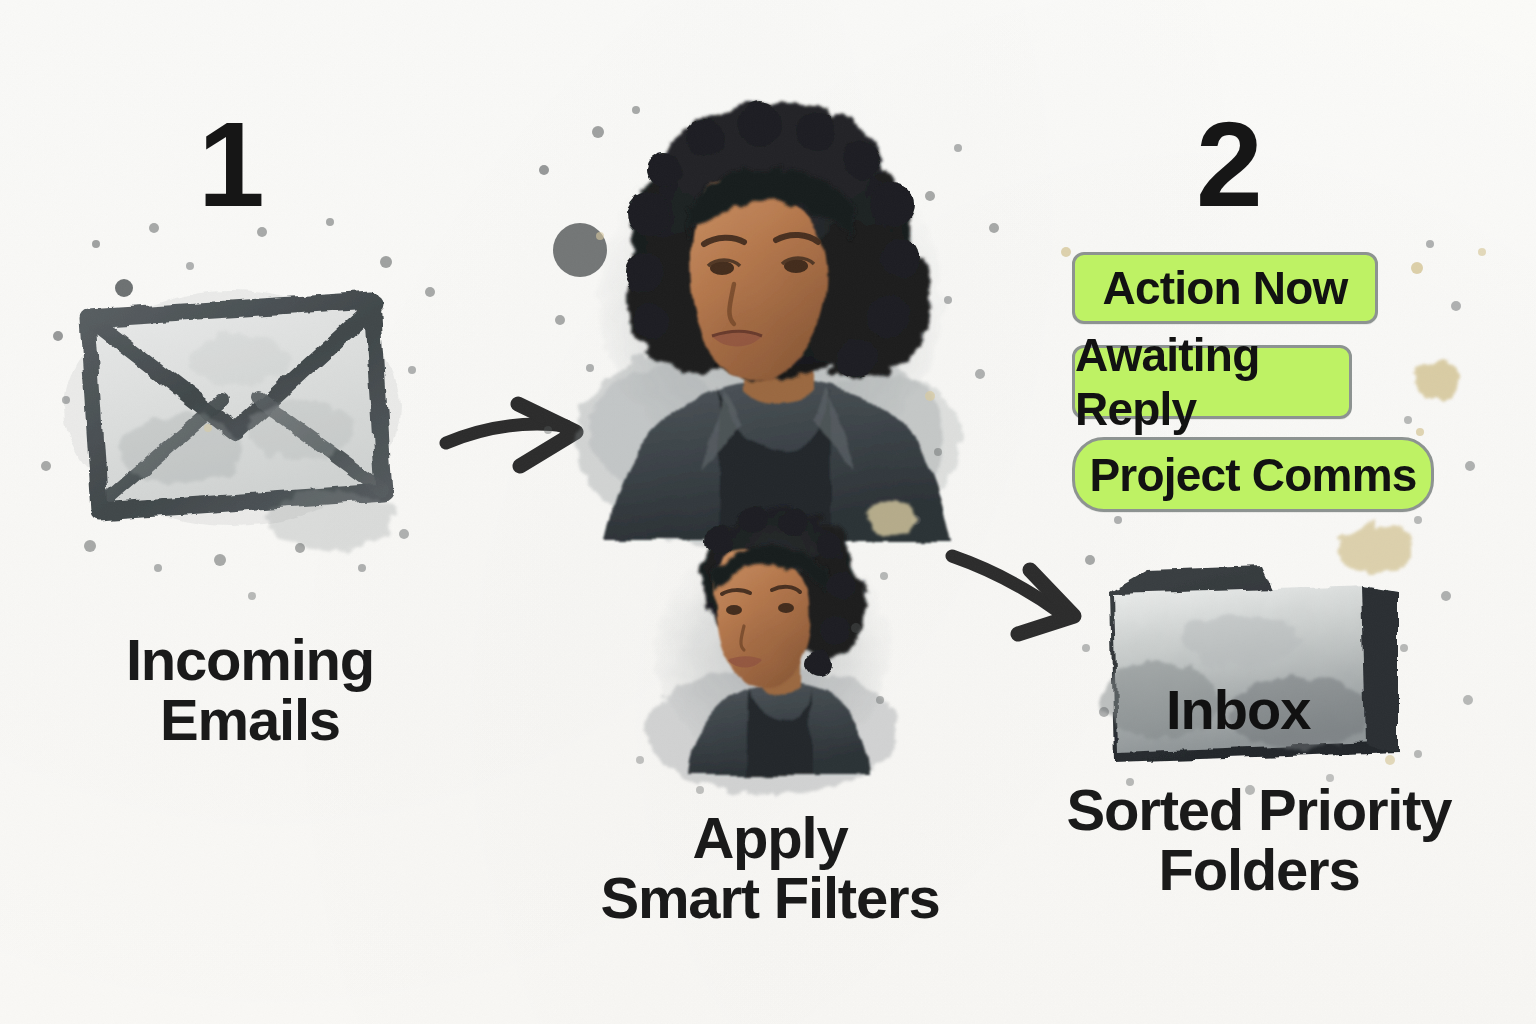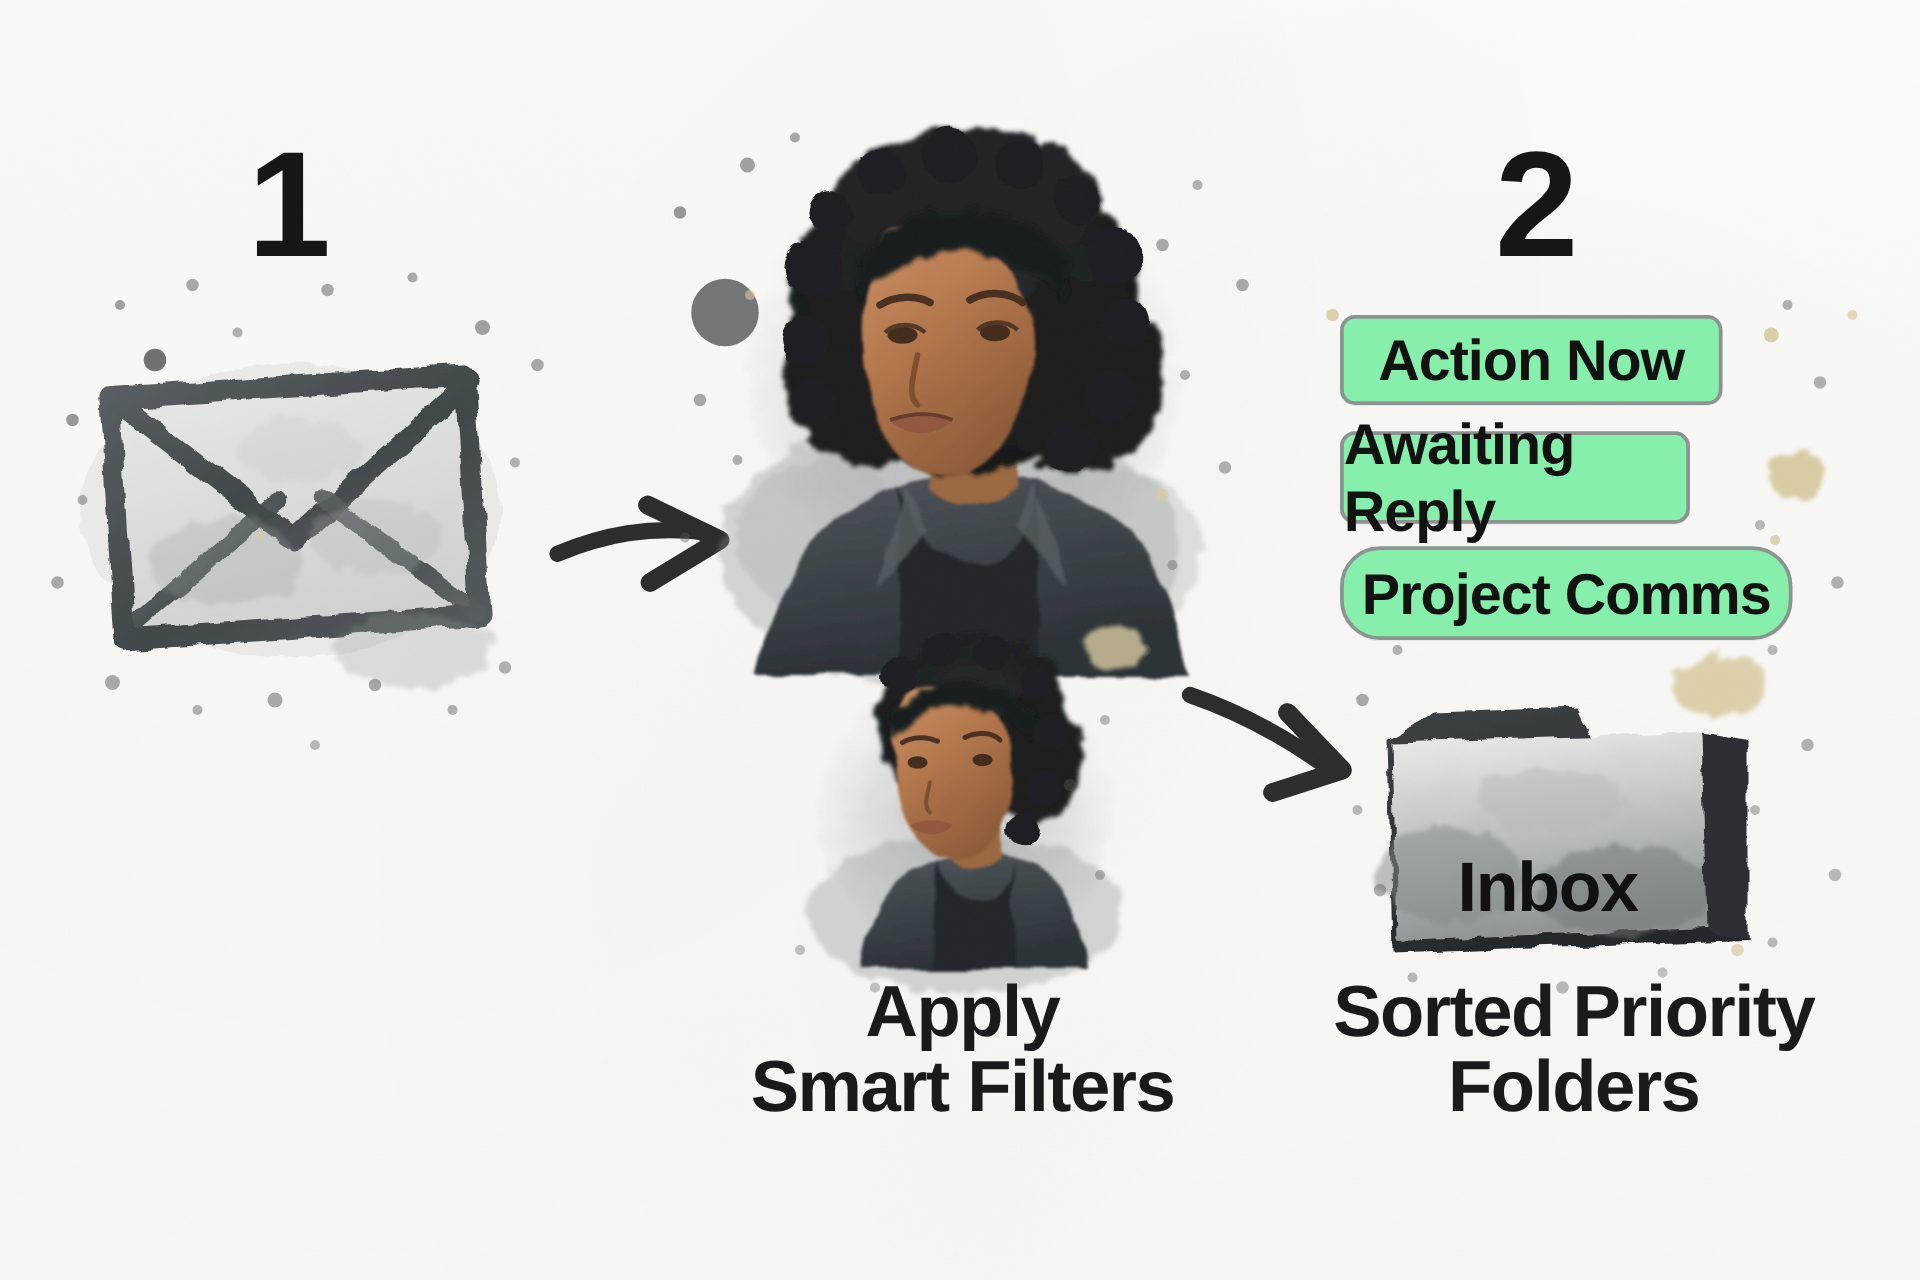--- a/index.html
+++ b/index.html
@@ -41,21 +41,21 @@
     font-weight: 700;
     font-size: 58px;
     line-height: 1.03;
     color: #1a1a1a;
     letter-spacing: -1.2px;
     white-space: pre-line;
   }
   .tag-chip {
     position: absolute;
     box-sizing: border-box;
-    background: #86efac;
+    background: #bef264;
     border: 3px solid #8d9391;
     border-radius: 12px;
     display: flex;
     align-items: center;
     justify-content: center;
     font-weight: 700;
     font-size: 46px;
     letter-spacing: -0.8px;
     color: #121212;
     box-shadow: 0 1px 0 rgba(0,0,0,0.06);
@@ -372,18 +372,20 @@
 
   <div class="step-number" style="left:198px; top:104px;">1</div>
   <div class="step-number" style="left:1196px; top:104px;">2</div>
 
   <div class="tag-chip" style="left:1072px; top:252px; width:306px; height:72px;">Action Now</div>
   <div class="tag-chip" style="left:1072px; top:345px; width:280px; height:74px;">Awaiting Reply</div>
   <div class="tag-chip" style="left:1072px; top:437px; width:362px; height:75px;border-radius:32px;">Project Comms</div>
 
   <div class="folder-label" style="left:1166px; top:640px;margin-top:37px;">Inbox</div>
 
-  <div class="caption" style="left:530px; top:780px; width:480px;">Apply
+  <div class="caption" style="left:40px; top:630px; width:420px;">Incoming
+Emails</div>
+  <div class="caption" style="left:530px; top:808px; width:480px;">Apply
 Smart Filters</div>
   <div class="caption" style="left:1014px; top:780px; width:490px;">Sorted Priority
 Folders</div>
 
 </div>
 
 </body></html>

